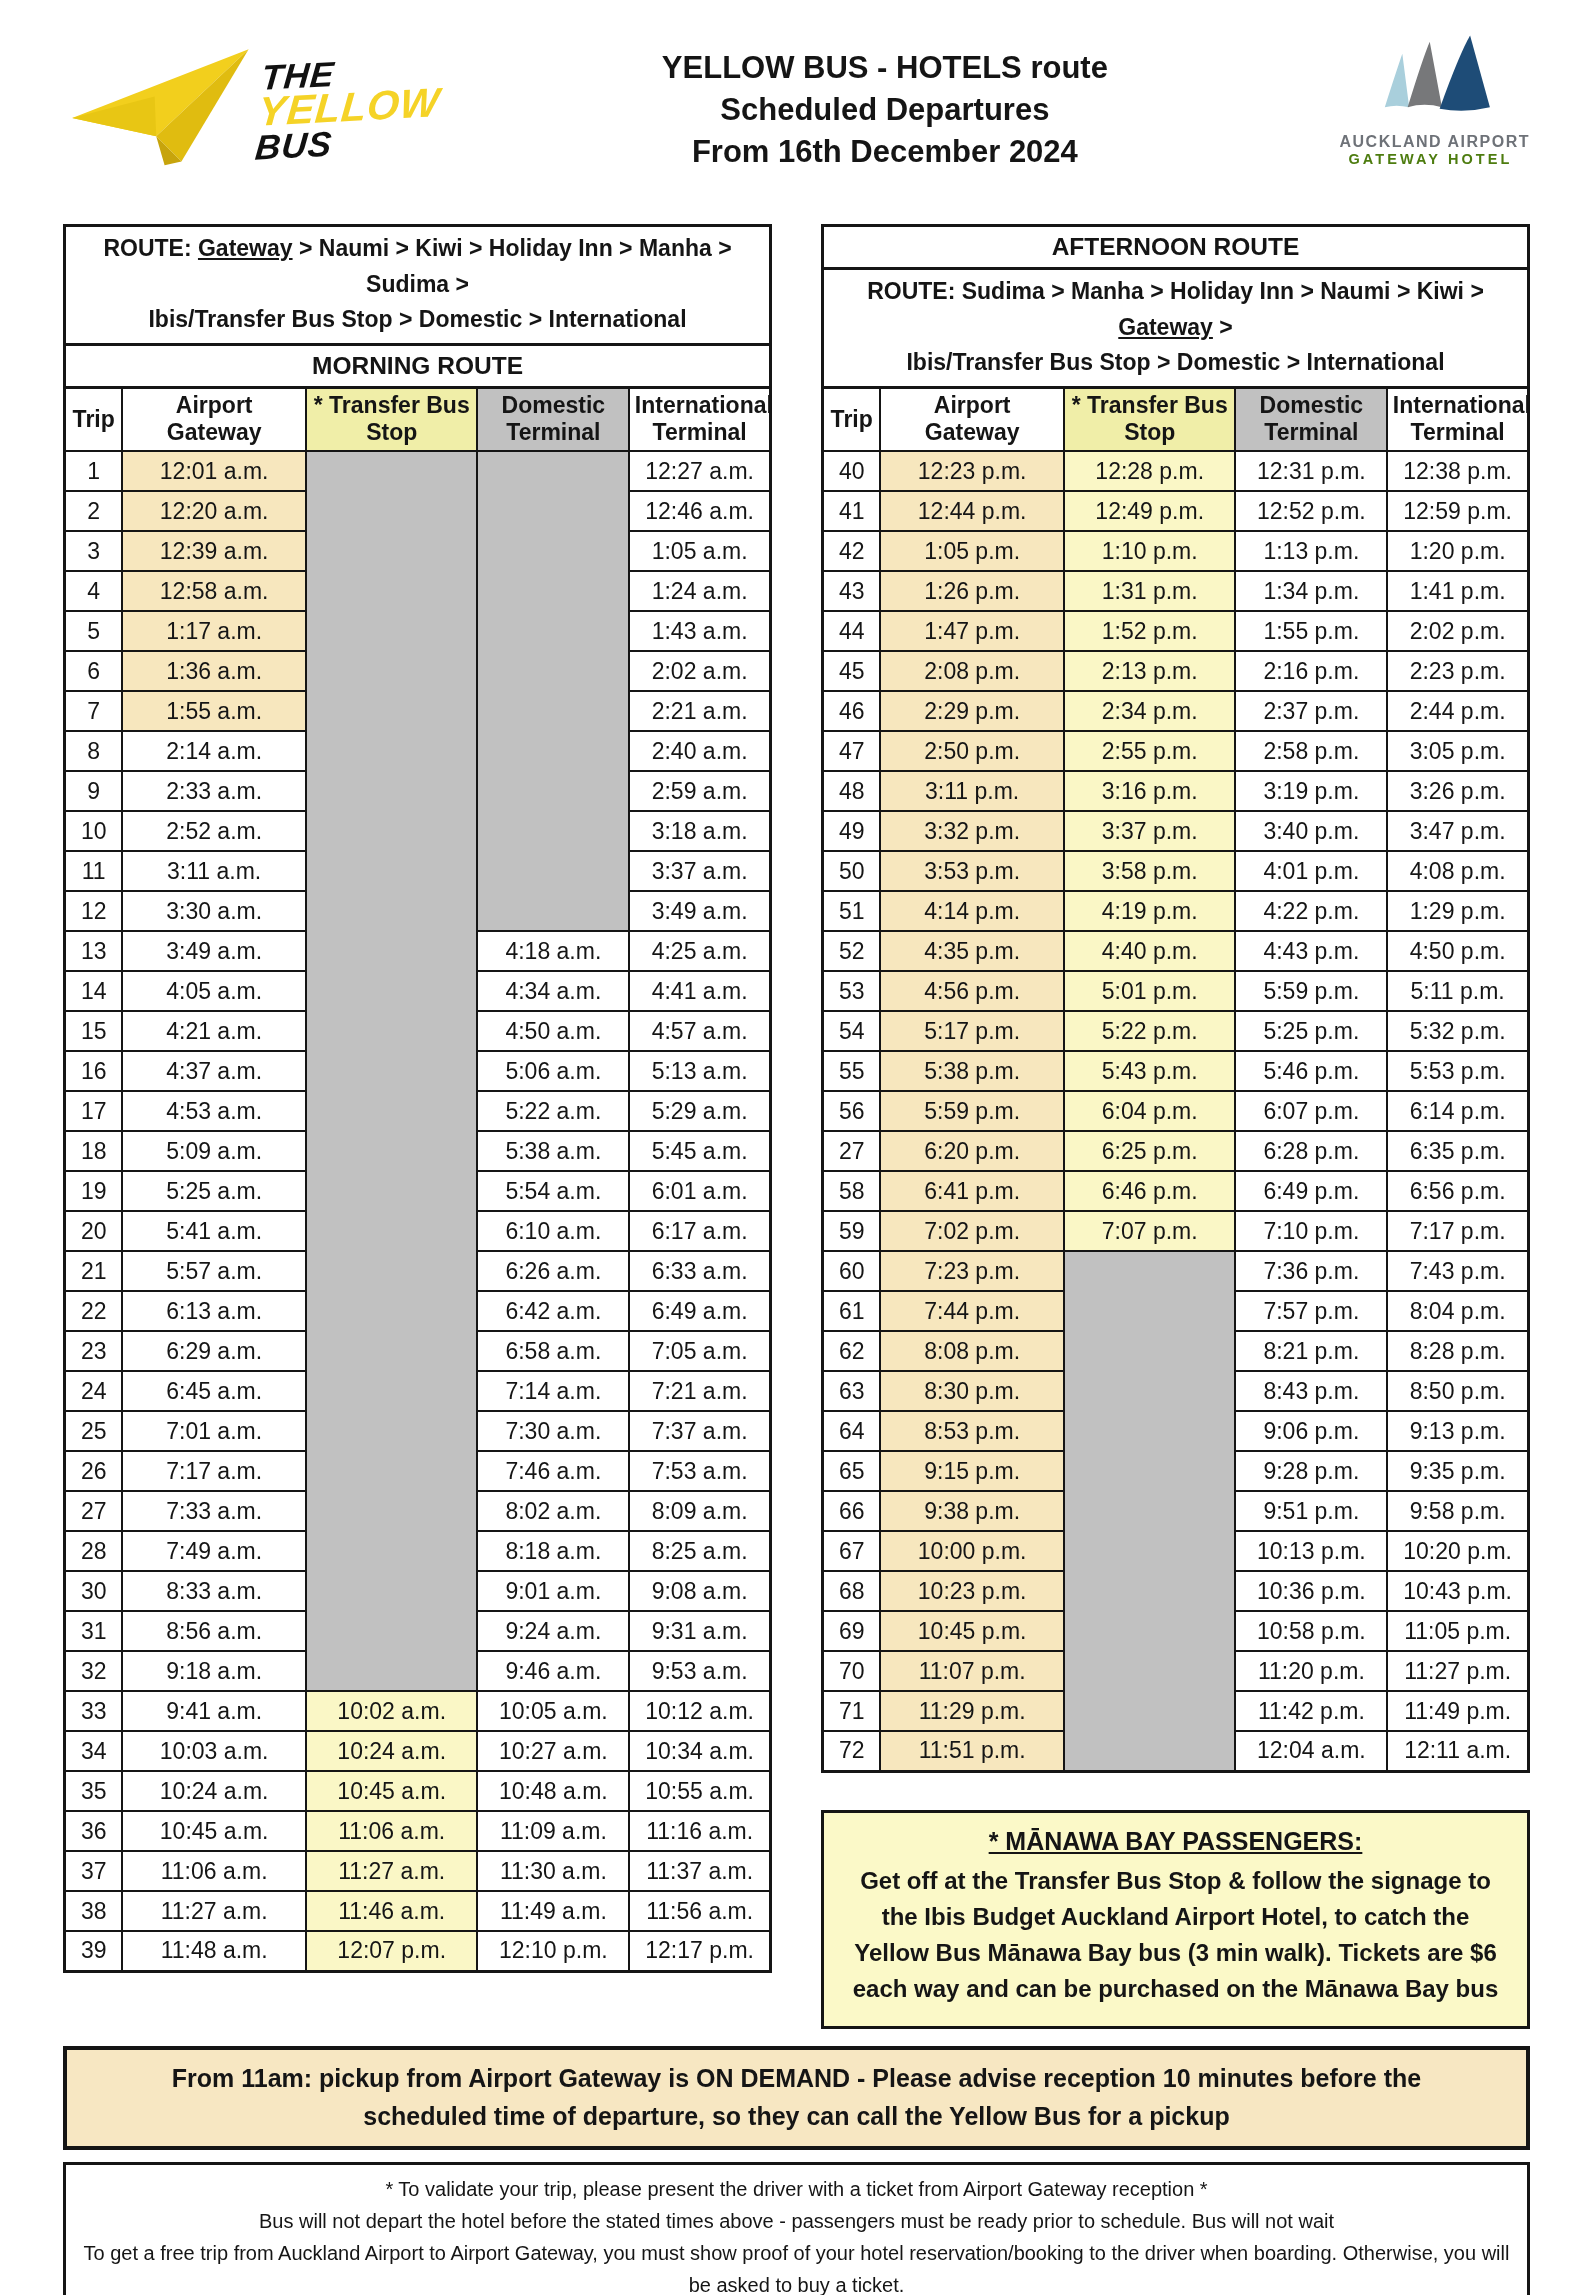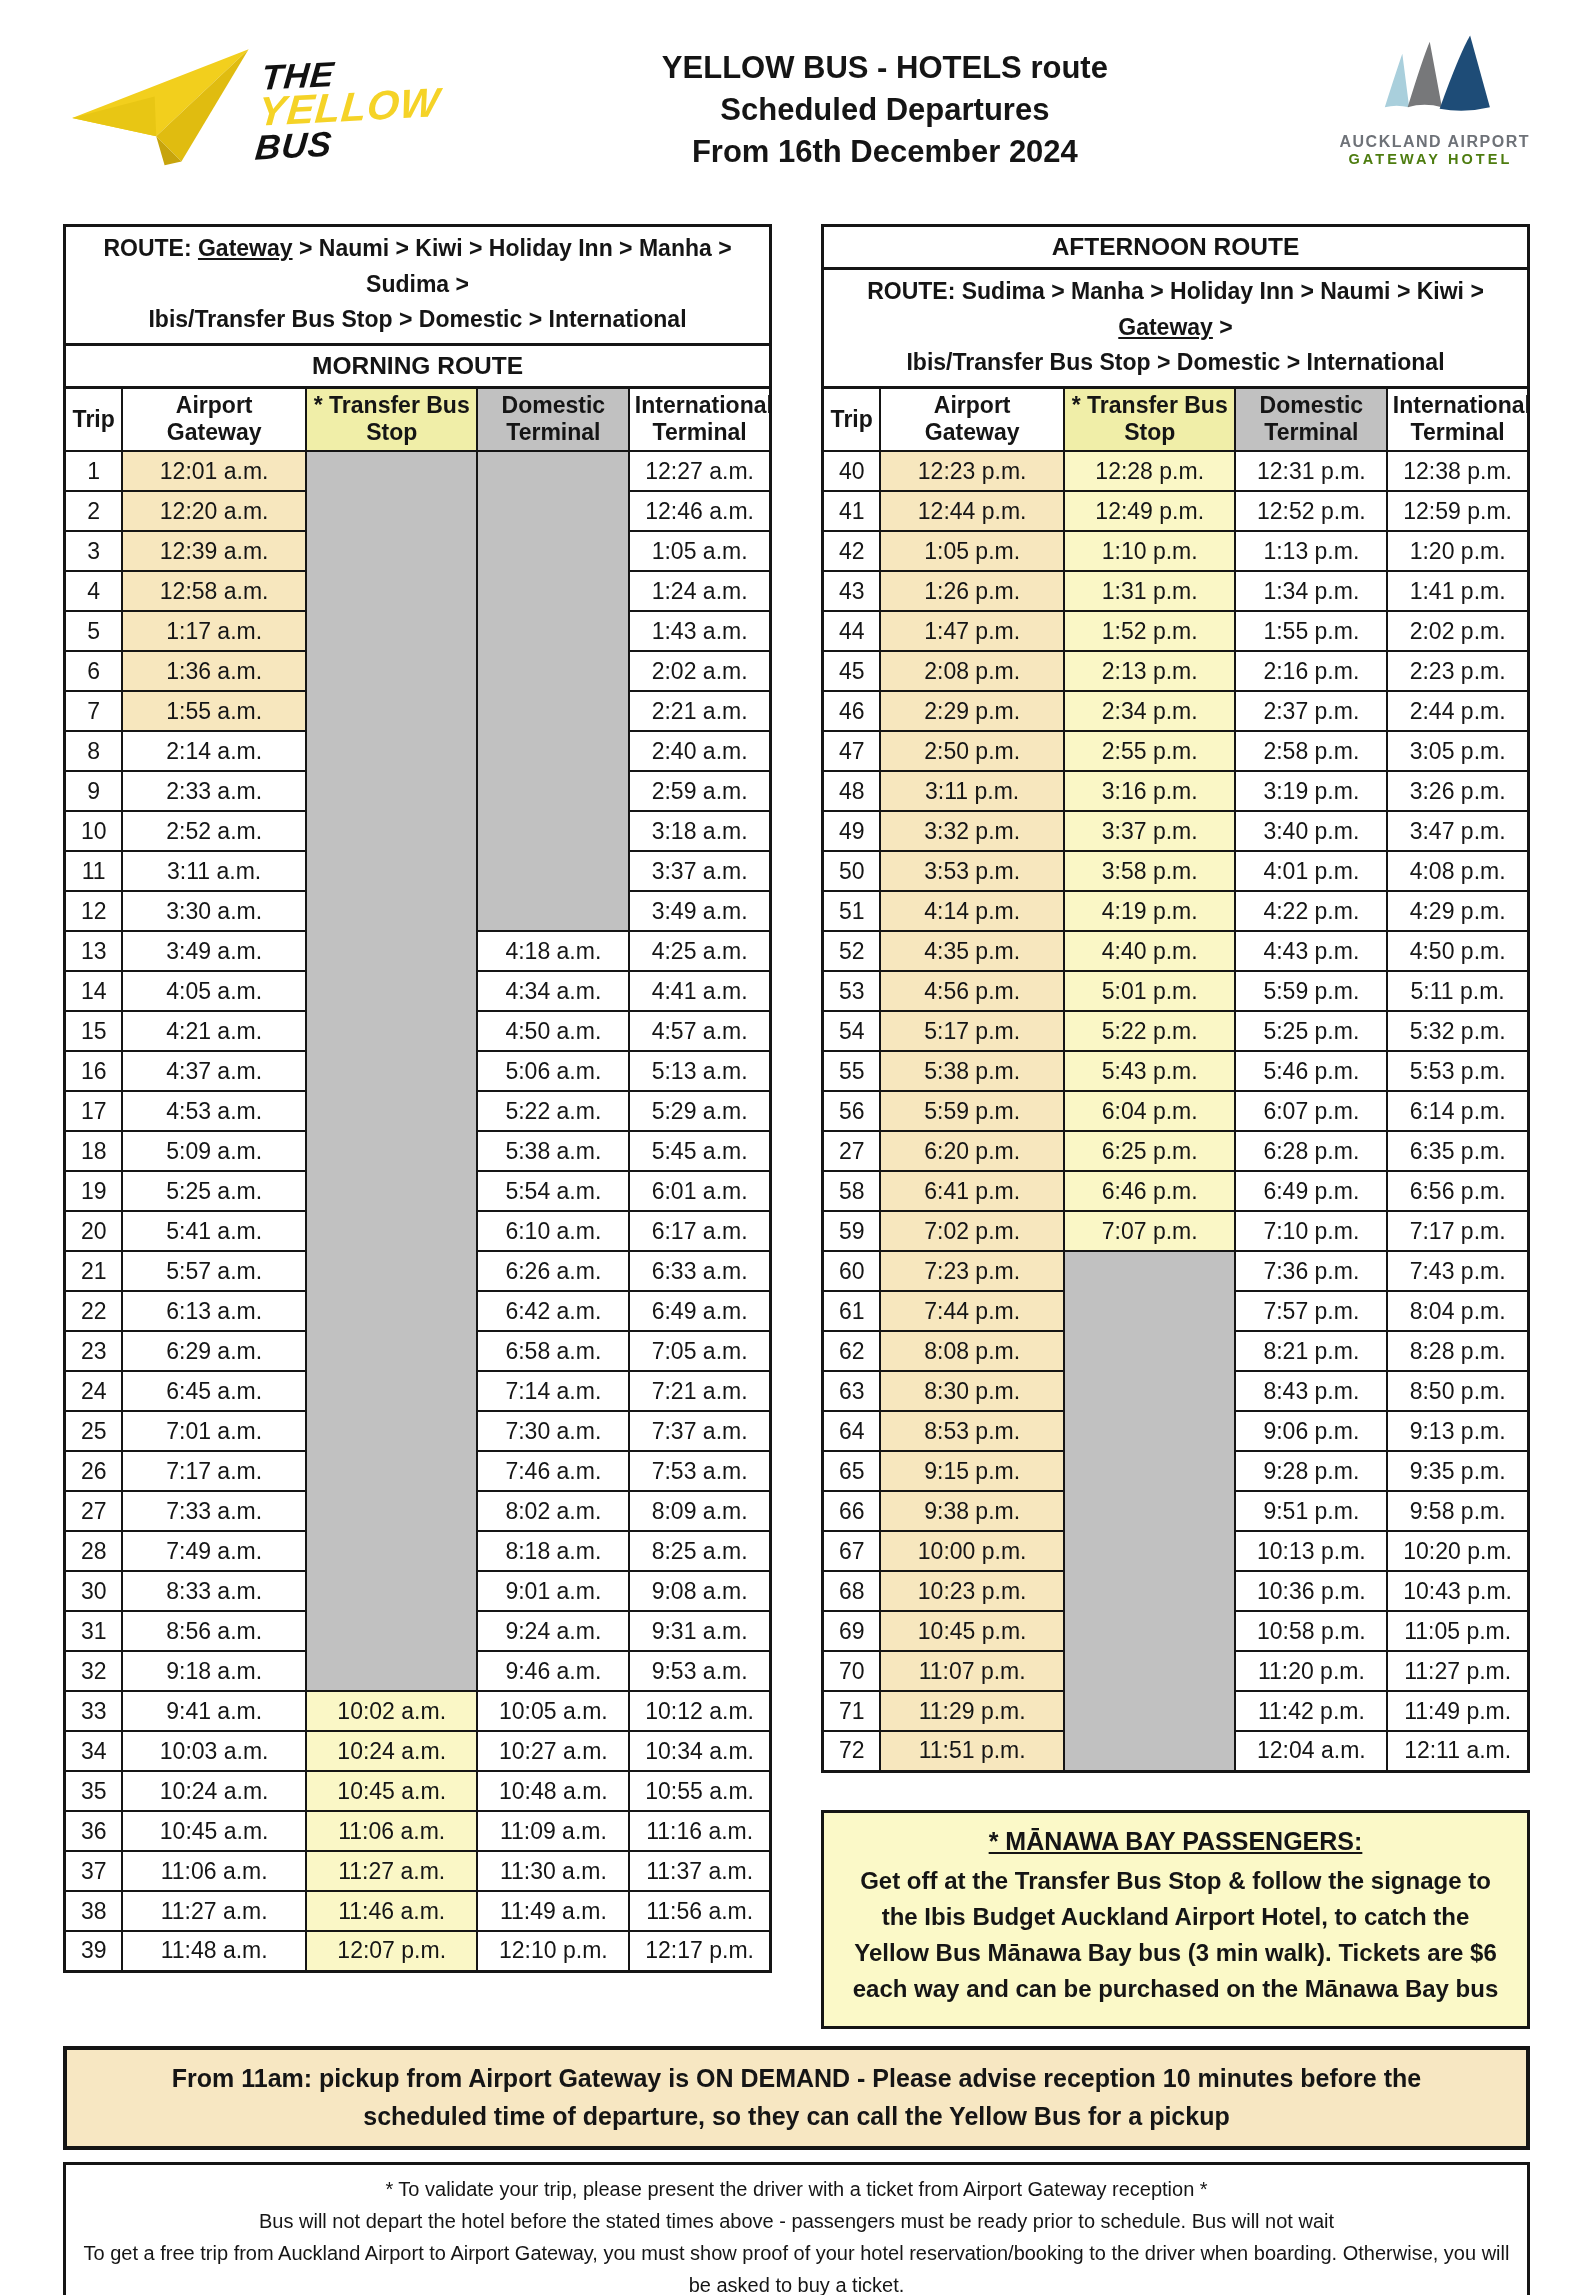--- a/index.html
+++ b/index.html
@@ -478,21 +478,21 @@
               <td class="cell hl-gw">3:53 p.m.</td>
               <td class="cell hl-tr">3:58 p.m.</td>
               <td class="cell">4:01 p.m.</td>
               <td class="cell">4:08 p.m.</td>
             </tr>
             <tr>
               <td class="cell">51</td>
               <td class="cell hl-gw">4:14 p.m.</td>
               <td class="cell hl-tr">4:19 p.m.</td>
               <td class="cell">4:22 p.m.</td>
-              <td class="cell">4:29 p.m.</td>
+              <td class="cell">1:29 p.m.</td>
             </tr>
             <tr>
               <td class="cell">52</td>
               <td class="cell hl-gw">4:35 p.m.</td>
               <td class="cell hl-tr">4:40 p.m.</td>
               <td class="cell">4:43 p.m.</td>
               <td class="cell">4:50 p.m.</td>
             </tr>
             <tr>
               <td class="cell">53</td>

